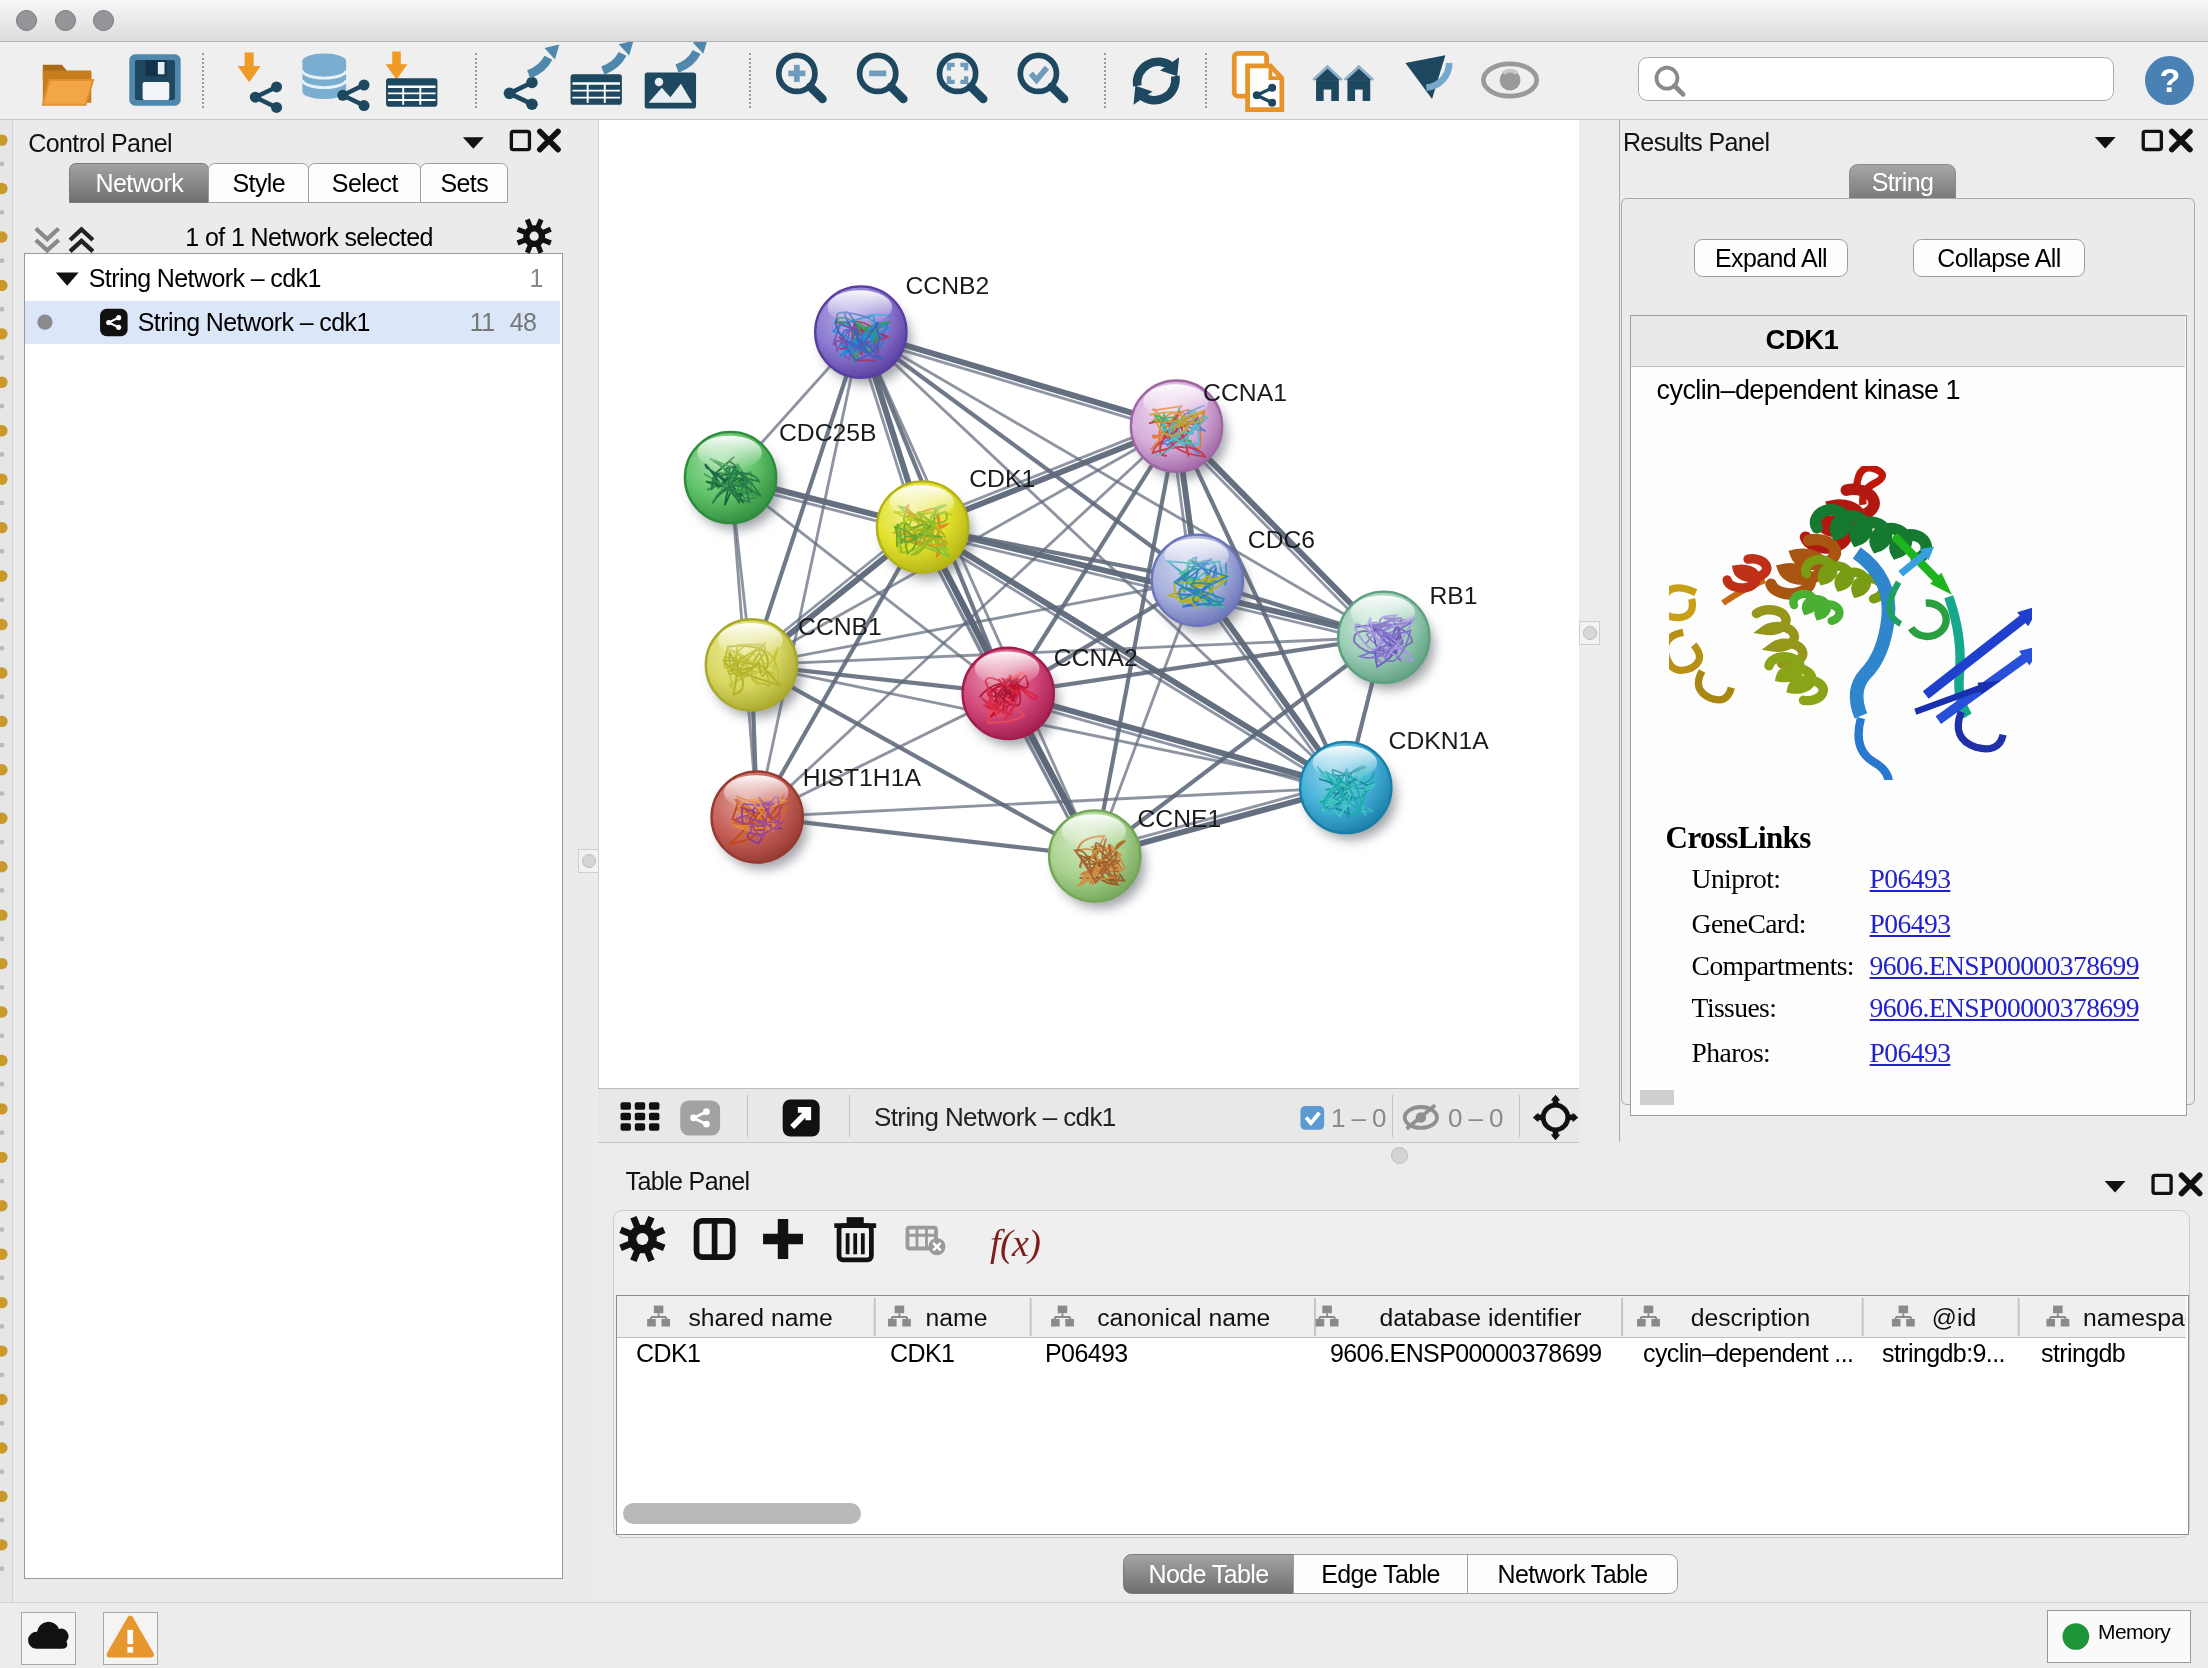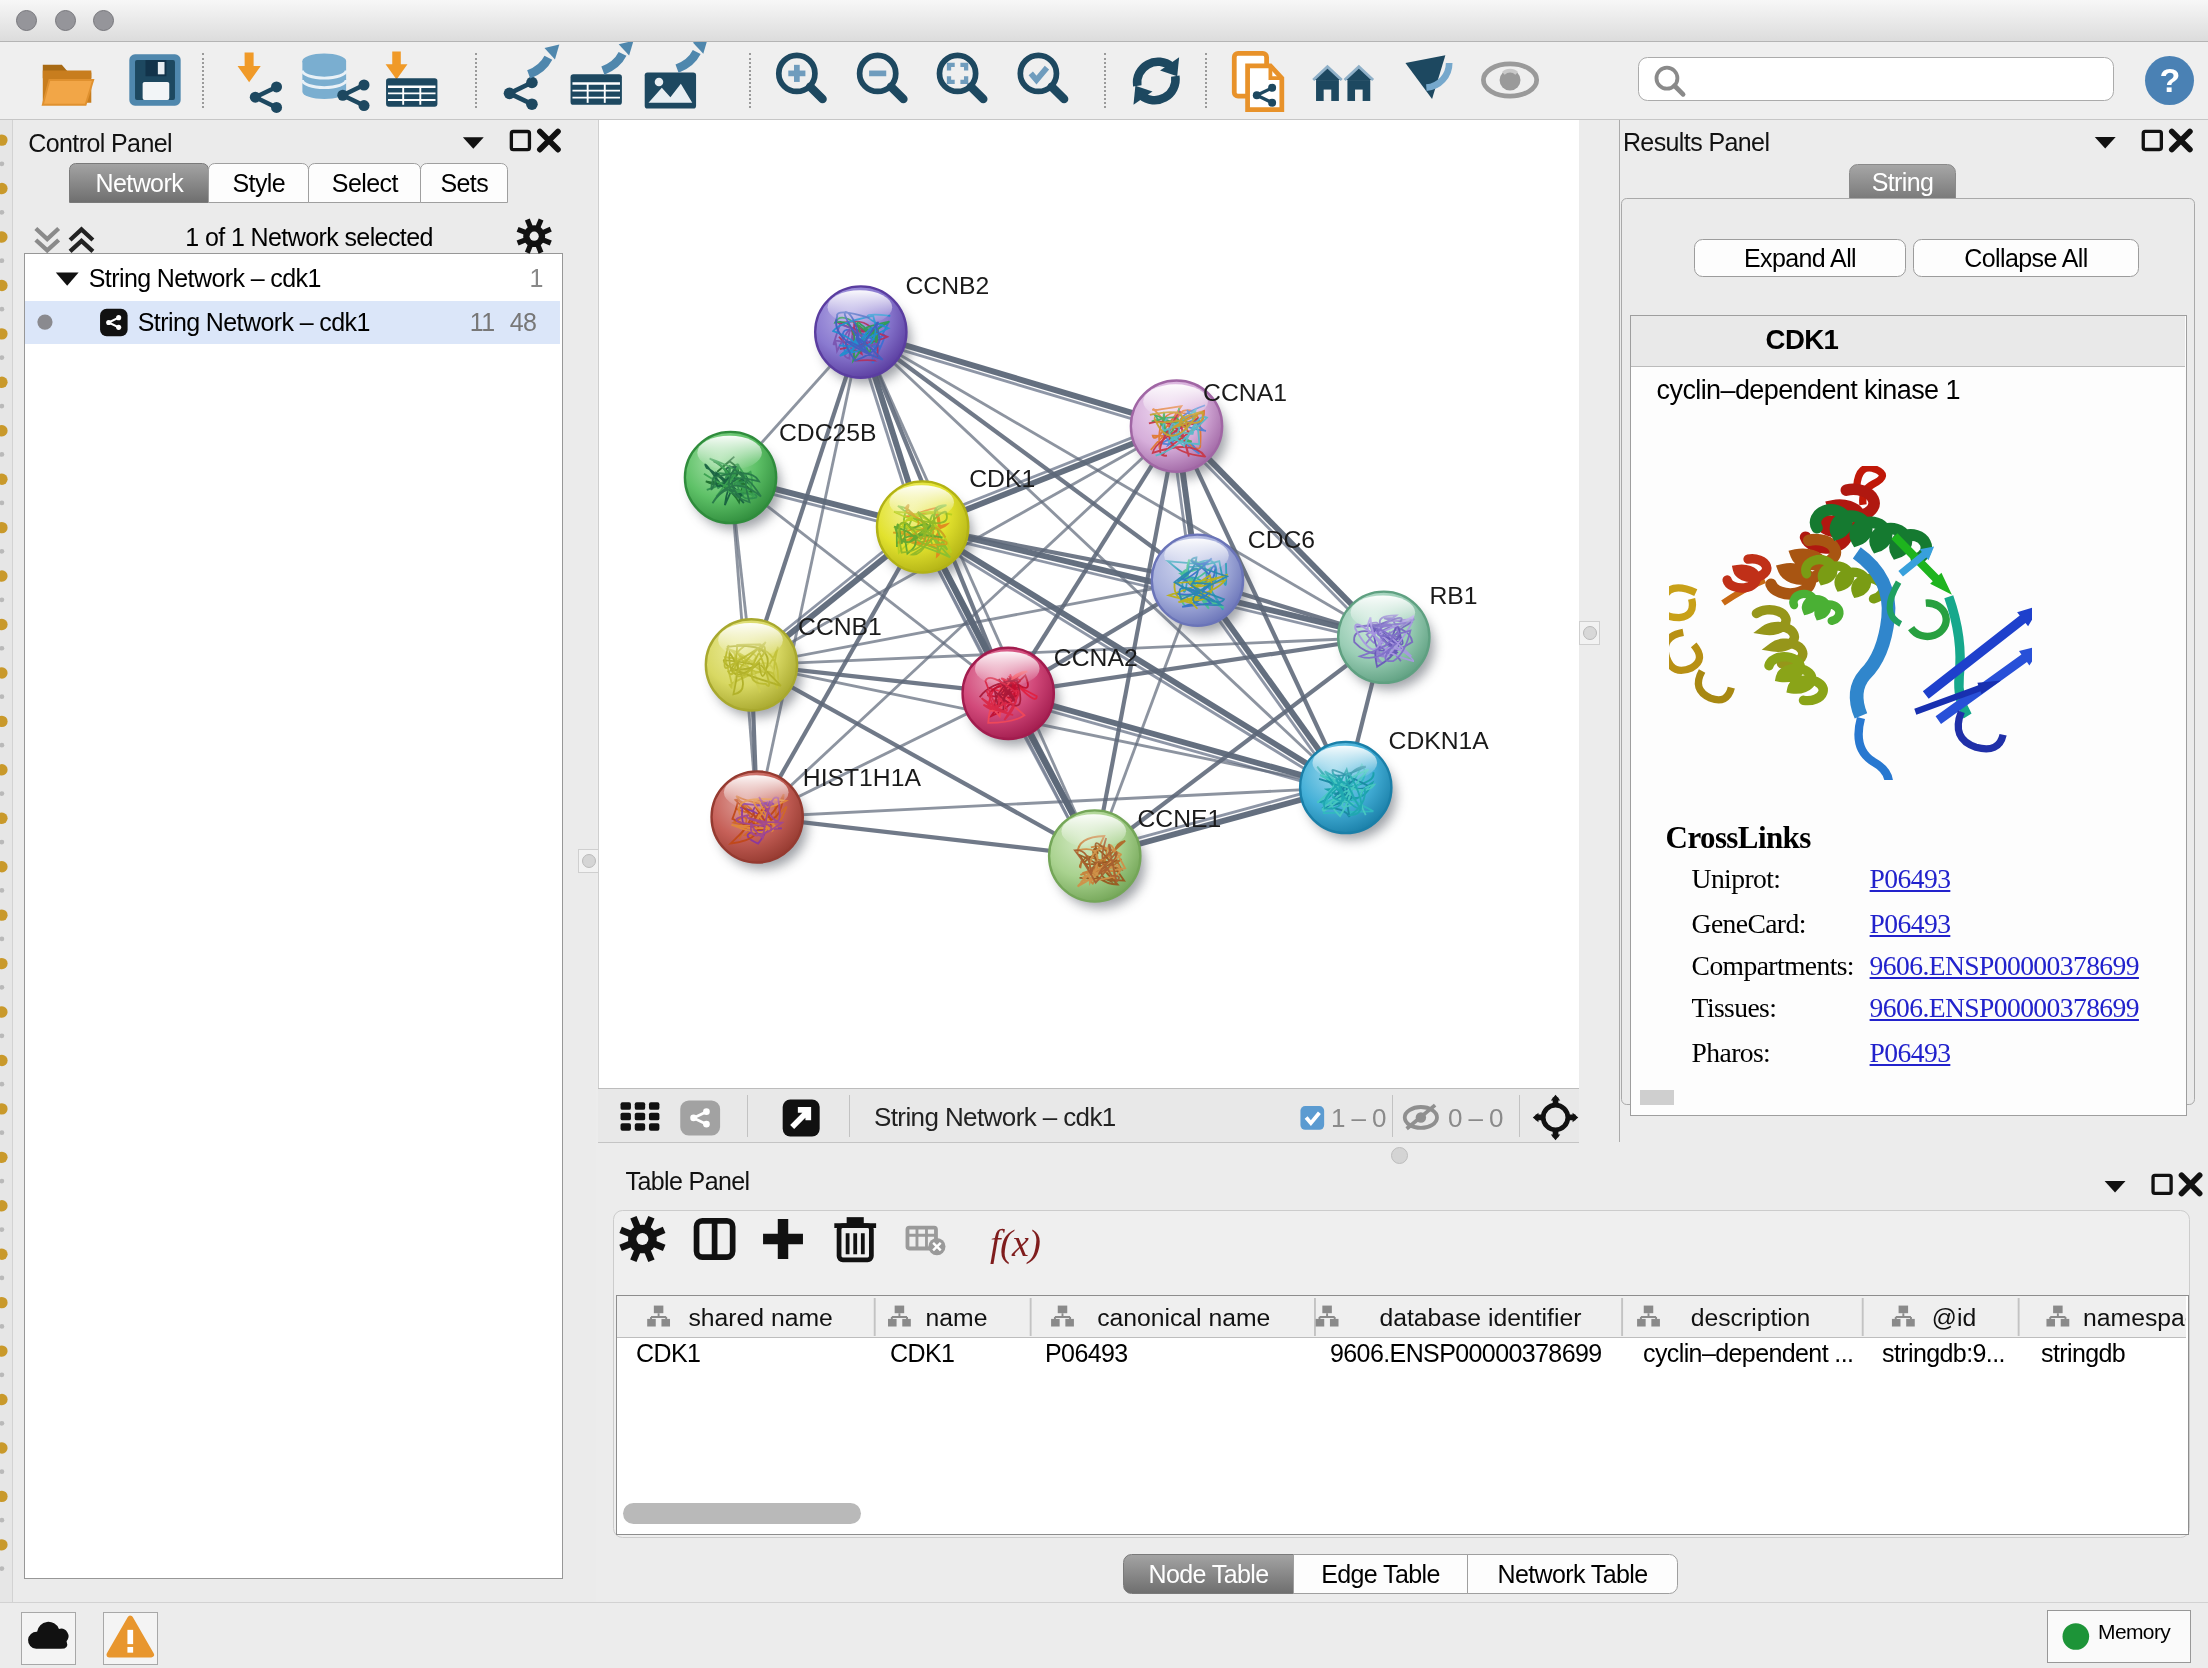--- a/index.html
+++ b/index.html
@@ -662,22 +662,22 @@
   <div class="abs" id="rpanel">
     <span style="position:absolute; left:2.9px; top:7.6px; font-size:25px; color:#111;">Results Panel</span>
     <svg width="589" height="78" viewBox="0 0 619 82" style="position:absolute;left:0;top:0;z-index:4" xmlns="http://www.w3.org/2000/svg">
         <path d="M499,18.0 h22.0 l-11.0,12.0 z" fill="#111"></path>
         <rect x="550.0" y="12" width="19.0" height="19.0" rx="2" fill="none" stroke="#111" stroke-width="3.5"></rect>
         <line x1="580.0" y1="12" x2="599.0" y2="31.0" stroke="#111" stroke-width="6.0" stroke-linecap="round"></line>
         <line x1="599.0" y1="12" x2="580.0" y2="31.0" stroke="#111" stroke-width="6.0" stroke-linecap="round"></line>
       </svg>
     <div class="btn" id="stringtab" style="left:229px; top:44px; width:107px; height:35px; background:linear-gradient(#a6a6a6,#7b7b7b); color:#fff; border-color:#8a8a8a; border-radius:8.6px 8.6px 0 0; line-height:34px;">String</div>
     <div id="rp-box">
-      <div class="btn" style="left:72px; top:40px; width:212px; line-height:36px;">Expand All</div>
-      <div class="btn" style="left:291px; top:40px; width:226px; line-height:36px;">Collapse All</div>
+      <div class="btn" style="left:72px; top:40px; width:154px; line-height:36px;">Expand All</div>
+      <div class="btn" style="left:291px; top:40px; width:172px; line-height:36px;">Collapse All</div>
       <div id="rp-inner">
         <svg width="557" height="51" viewBox="0 0 586 54" style="position:absolute;left:0;top:0;">
             <path d="M50,18 h30 l-15,17 z" fill="#111"></path>
           </svg>
         <div id="rp-innerhead">
           <span style="position:absolute; left:135px; top:7.6px; font-size:27.6px; font-weight:bold;">CDK1</span>
         </div>
         <span style="position:absolute; left:26px; top:59px; font-size:27px;">cyclin–dependent kinase 1</span>
         <div style="position:absolute; left:38px; top:150px; width:363px; height:314px;">
             <svg width="363" height="314" viewBox="0 0 382 330" xmlns="http://www.w3.org/2000/svg" style="position:absolute;left:0;top:0;">

